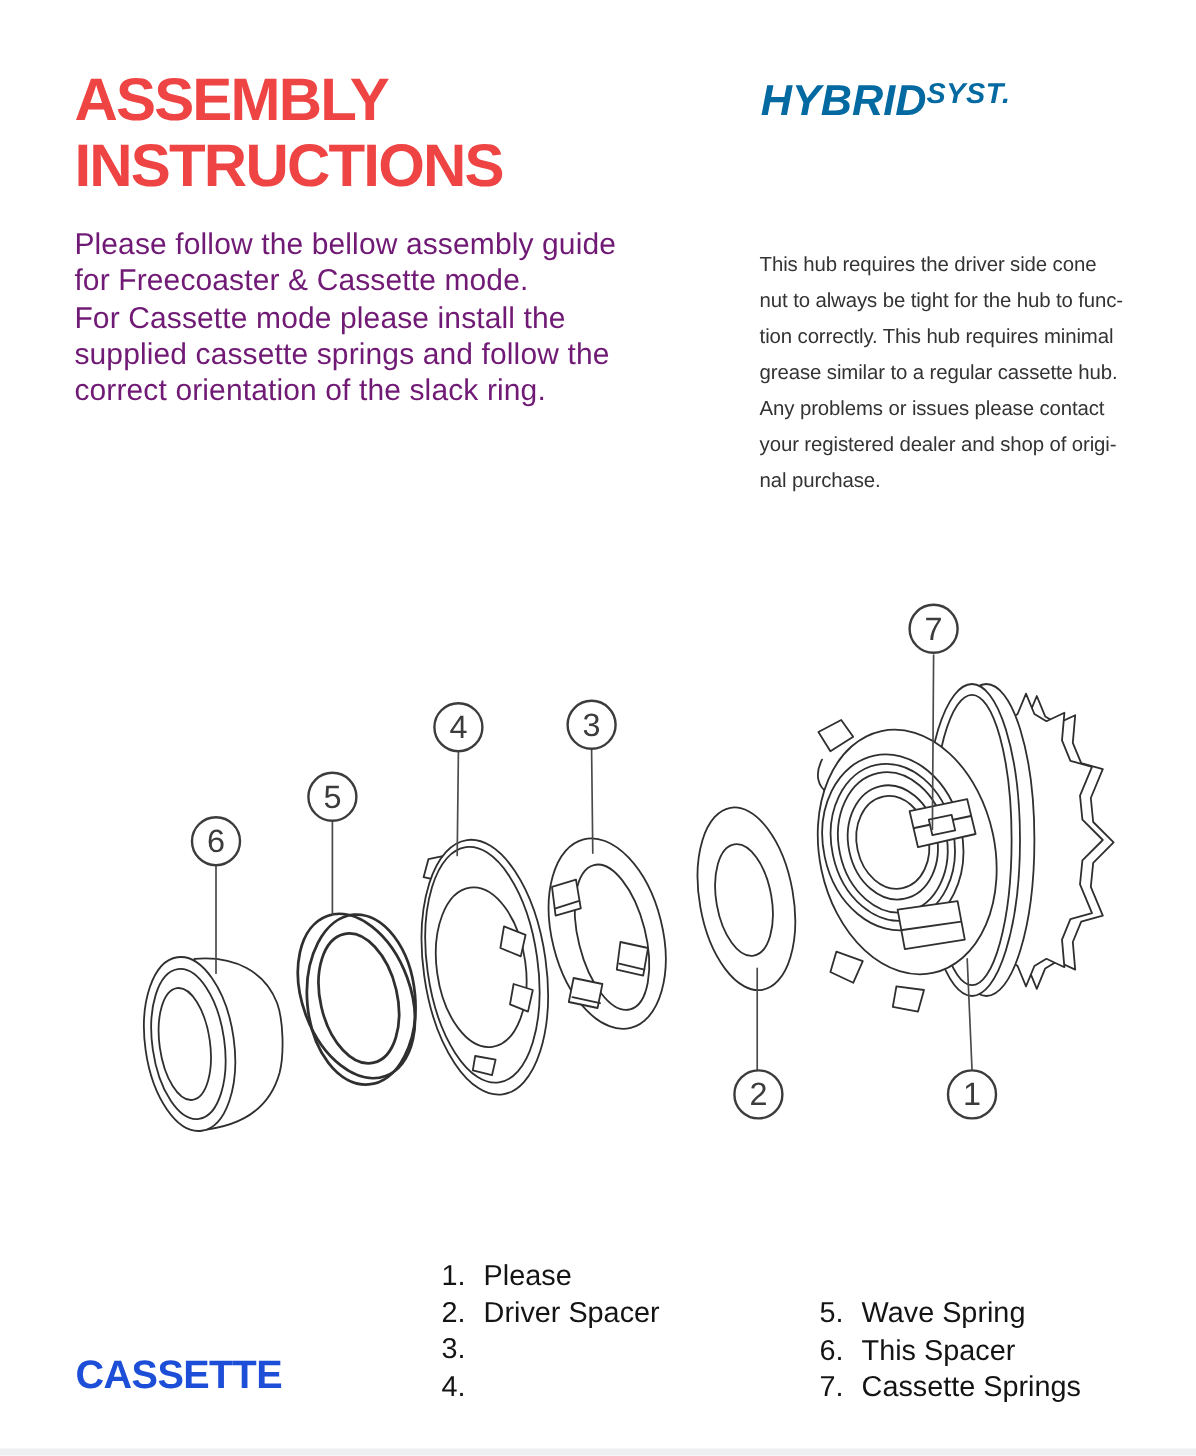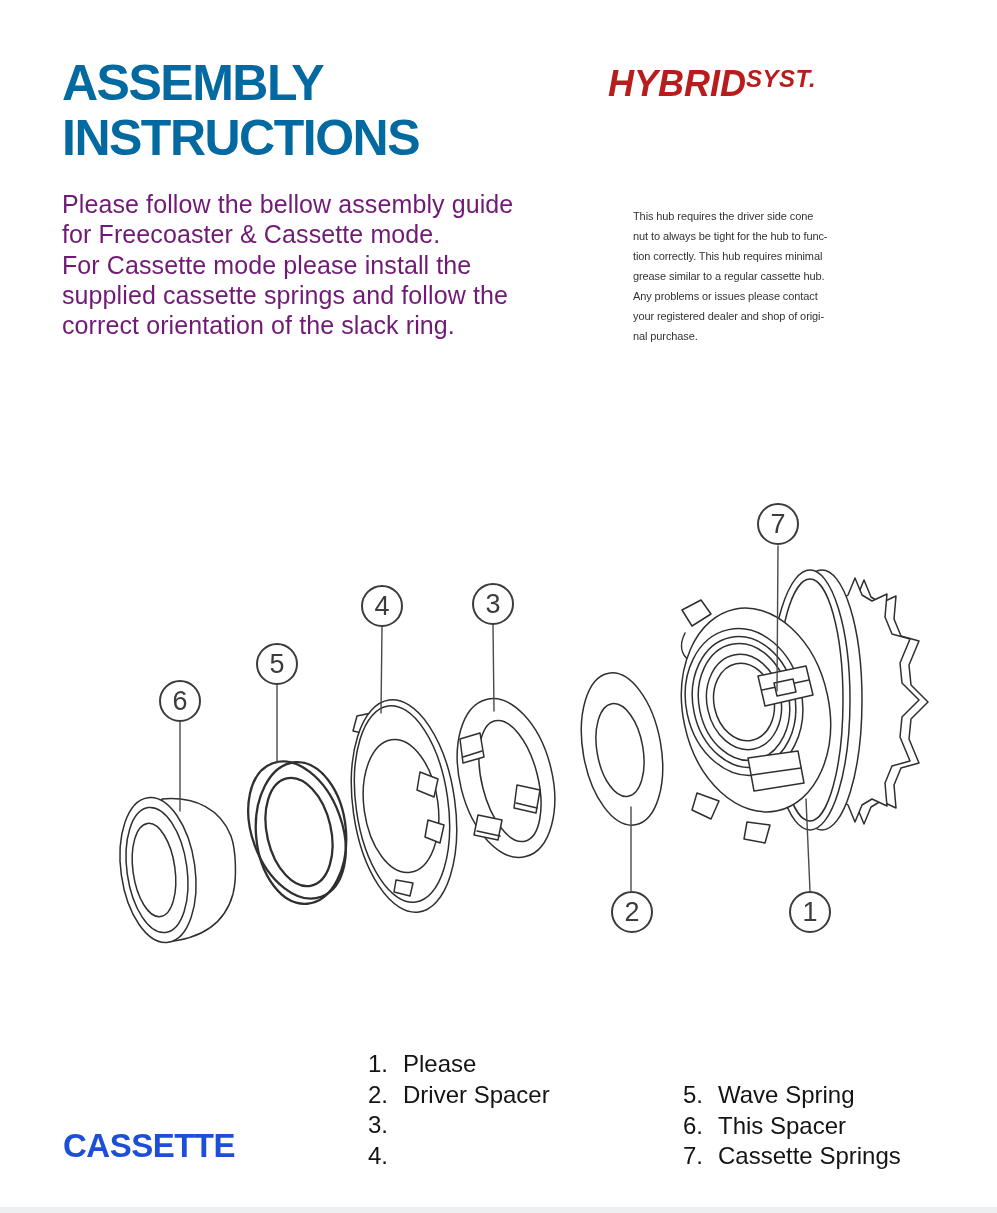--- a/index.html
+++ b/index.html
@@ -6,36 +6,36 @@
   body{
     width:997px;height:1213px;position:relative;overflow:hidden;
     background:#ffffff;
     font-family:"Liberation Sans","DejaVu Sans",sans-serif;
     color:#161616;
   }
   .abs{position:absolute;}
   #title{
     left:62px;top:56px;
     font-size:50px;font-weight:700;line-height:55px;letter-spacing:-1.5px;
-    color:#0369a1;white-space:pre-line;
+    color:#ef4444;white-space:pre-line;
   }
   #brand{
-    left:608px;top:66px;display:flex;align-items:flex-start;
-    font-style:italic;font-weight:700;color:#b91c1c;text-align:right;
+    left:634px;top:66px;display:flex;align-items:flex-start;
+    font-style:italic;font-weight:700;color:#0369a1;text-align:right;
   }
   #brand .brand-name{font-size:36px;line-height:1;}
   #brand .brand-suffix{font-size:24px;line-height:1;margin-top:1px;letter-spacing:.5px;}
   #intro{
     left:62px;top:189px;width:520px;
     font-size:25px;line-height:30.3px;letter-spacing:.1px;
     color:#701a75;white-space:pre-line;
   }
   #note{
     left:633px;top:206px;width:310px;
-    font-size:11px;line-height:20px;letter-spacing:-.1px;
+    font-size:17px;line-height:30px;letter-spacing:-.1px;
     color:#333333;white-space:pre-line;
   }
   #cassette{
     left:63px;top:1127px;
     font-size:33px;font-weight:700;letter-spacing:-.5px;color:#1d4ed8;
   }
   .plist{position:absolute;font-size:24px;line-height:30.6px;color:#141414;}
   .plist-row{display:flex;}
   .plist-num{width:35px;flex:none;}
   #plist-col1{left:368px;top:1049px;}

